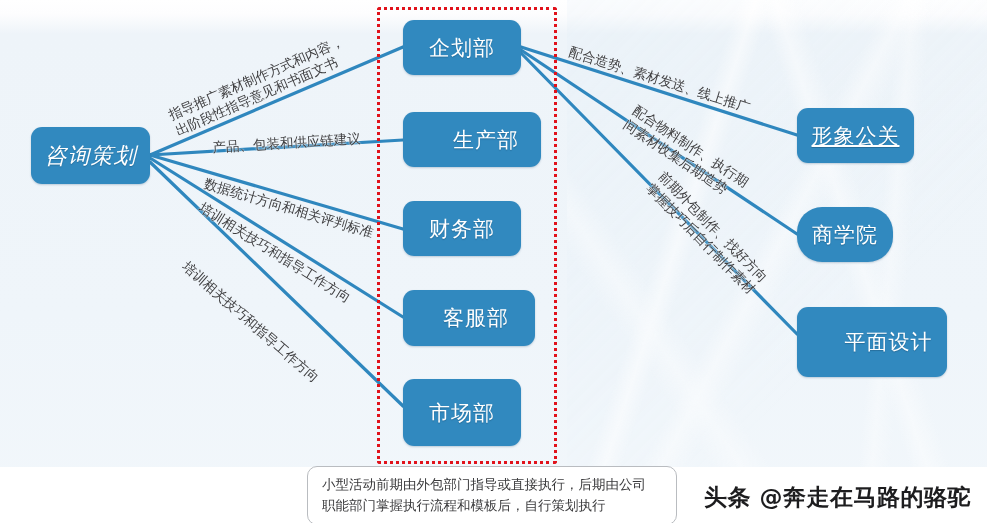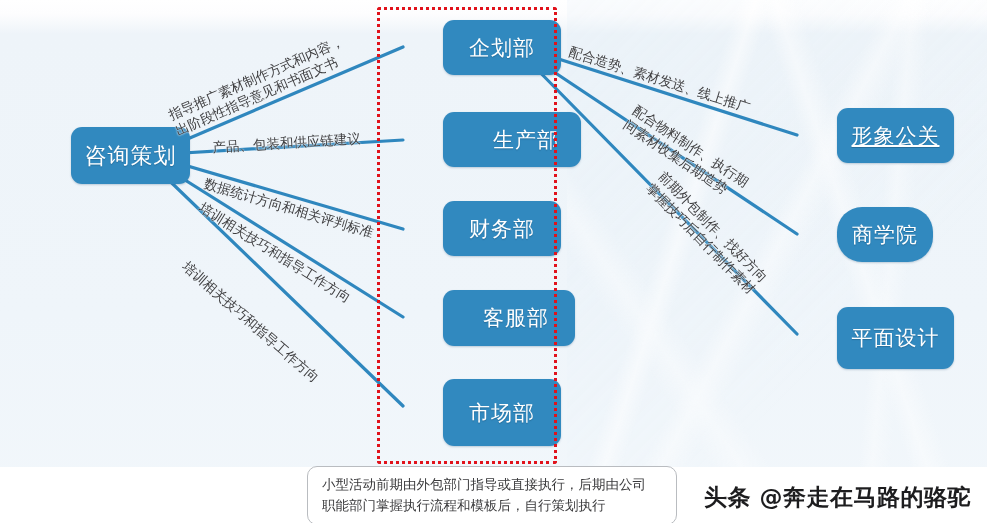--- a/index.html
+++ b/index.html
@@ -36,21 +36,20 @@
     position:absolute;
     background:#3189bf;
     border-radius:11px;
     color:#ffffff;
     display:flex;align-items:center;justify-content:center;
     font-size:21px;
     letter-spacing:1px;
     box-shadow:0 1px 2px rgba(30,80,120,.25);
     text-shadow:0 1px 1px rgba(20,60,90,.35);
     white-space:nowrap;
-    margin-left:40px;
   }
   .node.root{font-size:22px;}
 
   .dashbox{
     position:absolute;
     border:3px dotted #e1121b;
     border-radius:3px;
     background:transparent;
     pointer-events:none;
   }
@@ -101,21 +100,21 @@
       <path d="M150,155 L403,229"></path>
       <path d="M150,158 L403,317"></path>
       <path d="M150,162 L403,406"></path>
 
       <path d="M521,47 L797,135"></path>
       <path d="M521,50 L797,234"></path>
       <path d="M521,53 L797,334"></path>
     </g>
   </svg>
 
-  <div class="node root" style="left:31px;top:127px;width:119px;height:57px;">
+  <div class="node root" style="left:31px;top:127px;width:119px;height:57px;font-style:italic;">
     <span>咨询策划</span>
   </div>
 
   <div class="node" style="left:403px;top:20px;width:118px;height:55px;">
     <span>企划部</span>
   </div>
   <div class="node" style="left:403px;top:112px;width:110px;height:55px;padding-left:28px;">
     <span>生产部</span>
   </div>
   <div class="node" style="left:403px;top:201px;width:118px;height:55px;">
@@ -129,21 +128,21 @@
   </div>
 
   <div class="dashbox" style="left:377px;top:7px;width:174px;height:451px;"></div>
 
   <div class="node" style="left:797px;top:108px;width:117px;height:55px;text-decoration:underline;">
     <span>形象公关</span>
   </div>
   <div class="node" style="left:797px;top:207px;width:96px;height:55px;border-radius:25px;">
     <span>商学院</span>
   </div>
-  <div class="node" style="left:797px;top:307px;width:117px;height:62px;">
+  <div class="node" style="left:797px;top:307px;width:117px;height:70px;padding-left:33px;">
     <span>平面设计</span>
   </div>
 
   <div class="elabel" style="left:166px;top:108px;transform:rotate(-23.5deg);">指导推广素材制作方式和内容，
 出阶段性指导意见和书面文书</div>
 
   <div class="elabel" style="left:212px;top:139px;transform:rotate(-3.5deg);">产品、包装和供应链建议</div>
 
   <div class="elabel" style="left:207px;top:175px;transform:rotate(16.5deg);">数据统计方向和相关评判标准</div>
 

